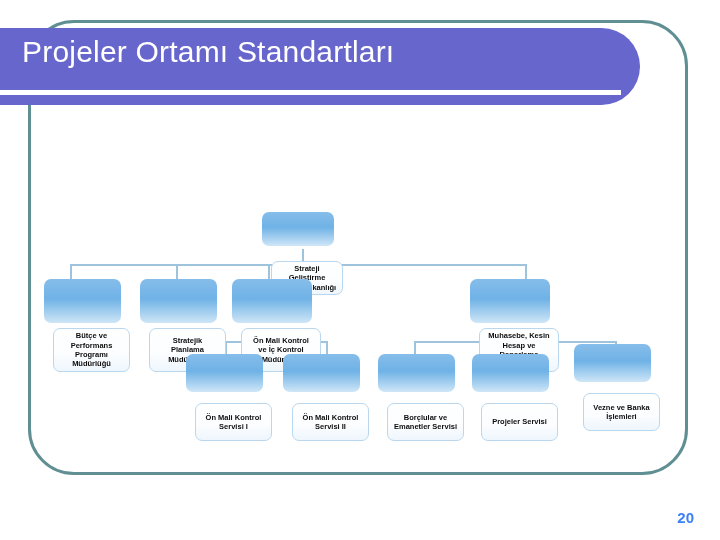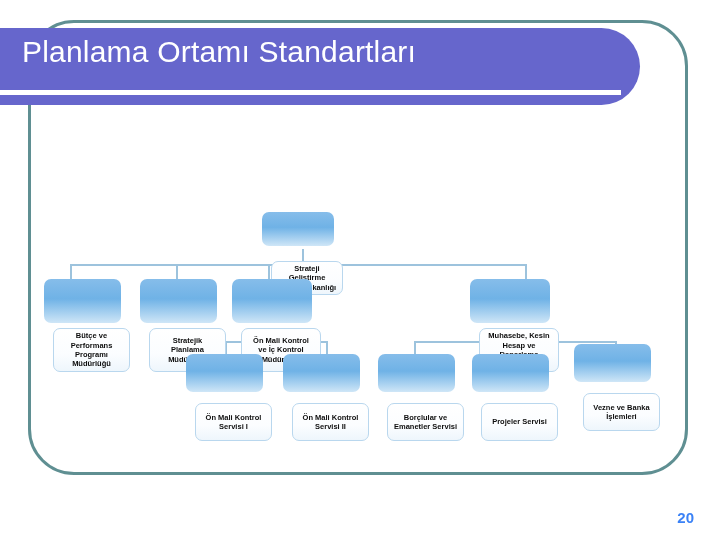--- a/index.html
+++ b/index.html
@@ -131,21 +131,21 @@
   }
 </style>
 </head>
 <body>
 
 <div id="slide">
 
   <div id="slide-frame"></div>
 
   <div id="title-banner">
-    <div id="title-text">Planlama Ortamı Standartları</div>
+    <div id="title-text">Projeler Ortamı Standartları</div>
     <div id="title-rule"></div>
   </div>
 
   <div id="org-chart">
 
     <div class="conn v" style="left:302px; top:249px; height:16px;"></div>
     <div class="conn h" style="left:70px; top:264px; width:457px;"></div>
     <div class="conn v" style="left:70px; top:264px; height:17px;"></div>
     <div class="conn v" style="left:176px; top:264px; height:17px;"></div>
     <div class="conn v" style="left:268px; top:264px; height:17px;"></div>

